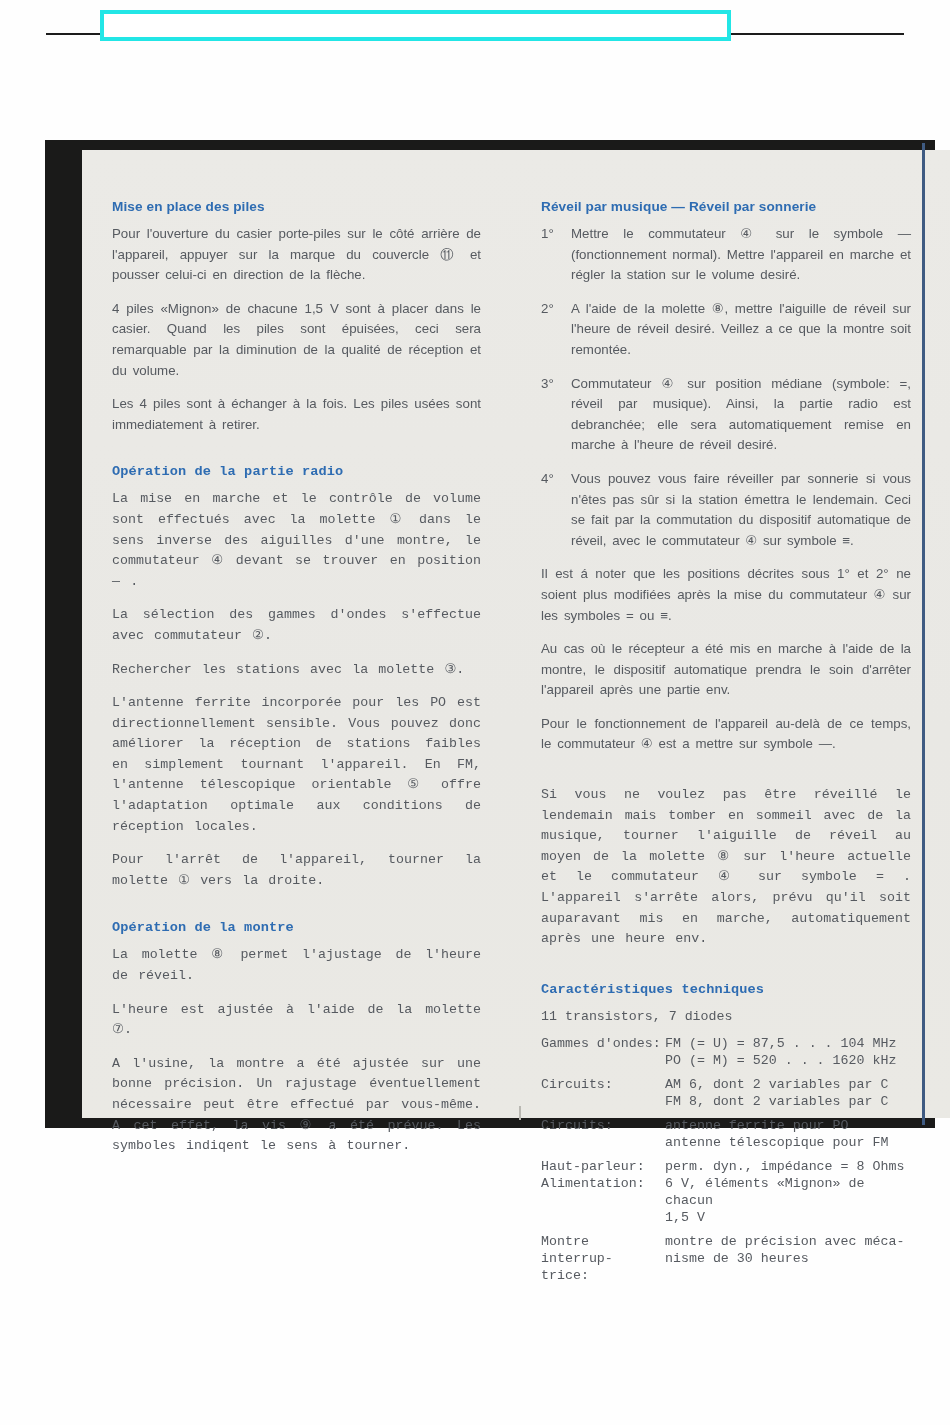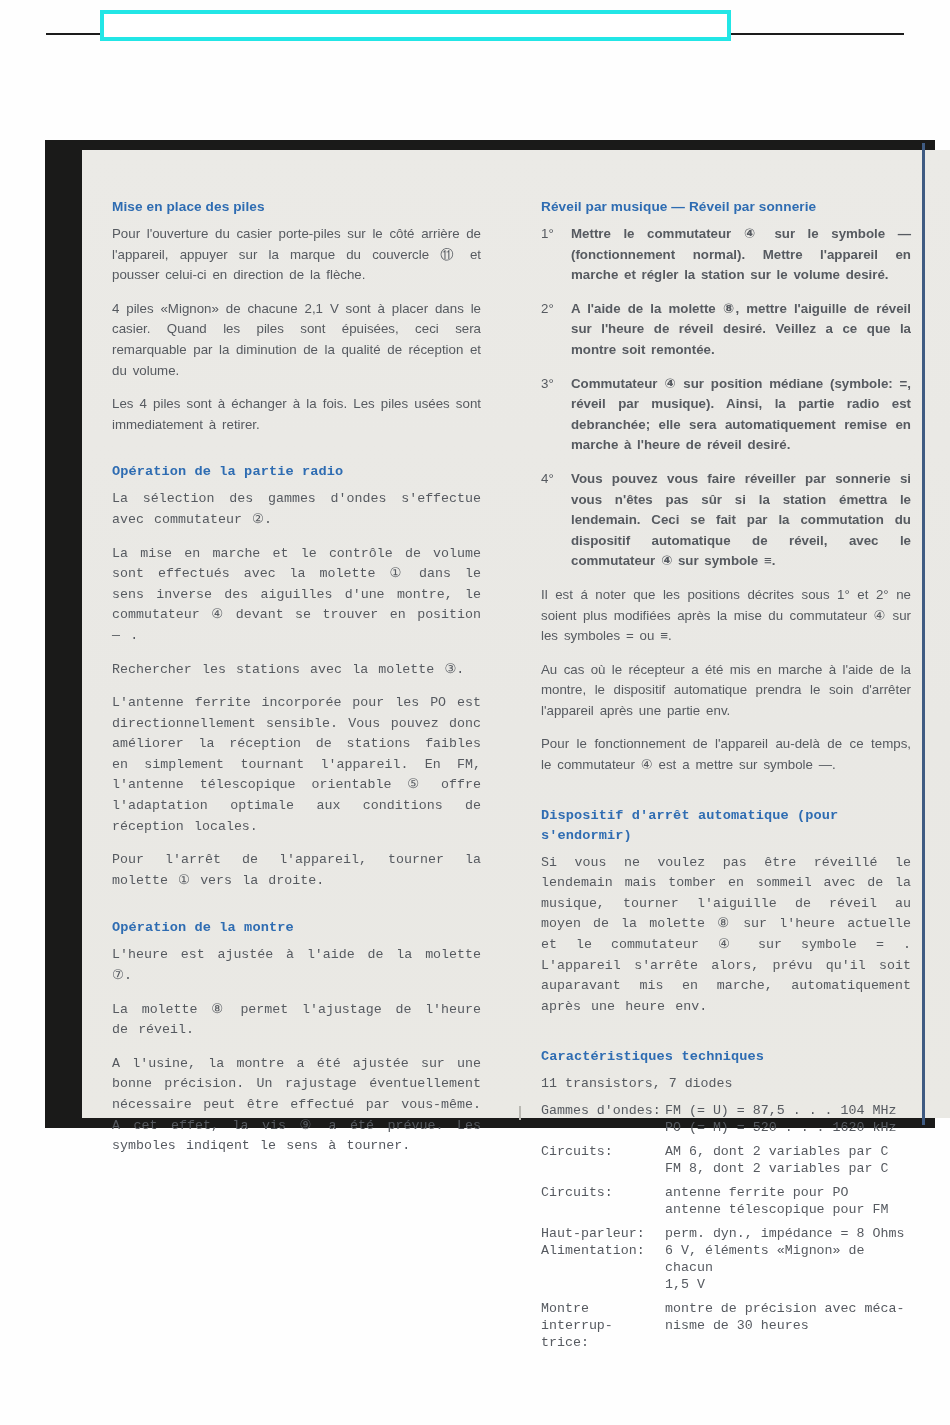--- a/index.html
+++ b/index.html
@@ -52,21 +52,21 @@
     line-height:20px; margin-bottom:7px; letter-spacing:0.1px;
   }
   .section + .section { margin-top:27px;font-family:Liberation Mono, monospace; }
   .col-right .section + .section { margin-top:30px; }
 
   p.body { text-align:justify; word-spacing:2.2px; margin-bottom:13px; }
   p.body:last-child { margin-bottom:0; }
 
   .step { display:flex; margin-bottom:13px; }
   .step .num { width:30px; flex:none; }
-  .step .txt { flex:1; text-align:justify; word-spacing:2px;font-weight:bold; }
+  .step .txt { flex:1; text-align:justify; word-spacing:2px; }
 
   .specs-intro { margin-bottom:8px; line-height:20px; }
   .spec-row { display:flex; margin-bottom:7px; }
   .spec-row .lbl {
     width:124px; flex:none;
     white-space:pre-line; line-height:17px;
   }
   .spec-row .val {
     flex:1; white-space:pre-line; line-height:17px;
   }
@@ -78,37 +78,37 @@
 <div class="cyan-box"></div>
 
 <div class="scan">
   <div class="paper">
 
     <div class="col col-left">
 
       <div class="section">
         <h2>Mise en place des piles</h2>
         <p class="body">Pour l'ouverture du casier porte-piles sur le côté arrière de l'appareil, appuyer sur la marque du couvercle ⑪ et pousser celui-ci en direction de la flèche.</p>
-        <p class="body">4 piles «Mignon» de chacune 2,1 V sont à placer dans le casier. Quand les piles sont épuisées, ceci sera remarquable par la diminution de la qualité de réception et du volume.</p>
+        <p class="body">4 piles «Mignon» de chacune 1,5 V sont à placer dans le casier. Quand les piles sont épuisées, ceci sera remarquable par la diminution de la qualité de réception et du volume.</p>
         <p class="body">Les 4 piles sont à échanger à la fois. Les piles usées sont immediatement à retirer.</p>
       </div>
 
       <div class="section">
         <h2>Opération de la partie radio</h2>
+        <p class="body">La mise en marche et le contrôle de volume sont effectués avec la molette ① dans le sens inverse des aiguilles d'une montre, le commutateur ④ devant se trouver en position — .</p>
         <p class="body">La sélection des gammes d'ondes s'effectue avec commutateur ②.</p>
-        <p class="body">La mise en marche et le contrôle de volume sont effectués avec la molette ① dans le sens inverse des aiguilles d'une montre, le commutateur ④ devant se trouver en position — .</p>
         <p class="body">Rechercher les stations avec la molette ③.</p>
         <p class="body">L'antenne ferrite incorporée pour les PO est directionnellement sensible. Vous pouvez donc améliorer la réception de stations faibles en simplement tournant l'appareil. En FM, l'antenne télescopique orientable ⑤ offre l'adaptation optimale aux conditions de réception locales.</p>
         <p class="body">Pour l'arrêt de l'appareil, tourner la molette ① vers la droite.</p>
       </div>
 
       <div class="section">
         <h2>Opération de la montre</h2>
+        <p class="body">La molette ⑧ permet l'ajustage de l'heure de réveil.</p>
         <p class="body">L'heure est ajustée à l'aide de la molette ⑦.</p>
-        <p class="body">La molette ⑧ permet l'ajustage de l'heure de réveil.</p>
         <p class="body">A l'usine, la montre a été ajustée sur une bonne précision. Un rajustage éventuellement nécessaire peut être effectué par vous-même. A cet effet, la vis ⑨ a été prévue. Les symboles indiqent le sens à tourner.</p>
       </div>
 
     </div>
 
     <div class="col col-right">
 
       <div class="section">
         <h2>Réveil par musique — Réveil par sonnerie</h2>
 
@@ -128,21 +128,20 @@
           <span class="num">4°</span>
           <div class="txt">Vous pouvez vous faire réveiller par sonnerie si vous n'êtes pas sûr si la station émettra le lendemain. Ceci se fait par la commutation du dispositif automatique de réveil, avec le commutateur ④ sur symbole ≡.</div>
         </div>
 
         <p class="body">Il est á noter que les positions décrites sous 1° et 2° ne soient plus modifiées après la mise du commutateur ④ sur les symboles = ou ≡.</p>
         <p class="body">Au cas où le récepteur a été mis en marche à l'aide de la montre, le dispositif automatique prendra le soin d'arrêter l'appareil après une partie env.</p>
         <p class="body">Pour le fonctionnement de l'appareil au-delà de ce temps, le commutateur ④ est a mettre sur symbole —.</p>
       </div>
 
       <div class="section">
-        <h2>Dispositif d'arrêt automatique (pour s'endormir)</h2>
         <p class="body">Si vous ne voulez pas être réveillé le lendemain mais tomber en sommeil avec de la musique, tourner l'aiguille de réveil au moyen de la molette ⑧ sur l'heure actuelle et le commutateur ④ sur symbole = . L'appareil s'arrête alors, prévu qu'il soit auparavant mis en marche, automatiquement après une heure env.</p>
       </div>
 
       <div class="section">
         <h2>Caractéristiques techniques</h2>
         <div class="specs-intro">11 transistors, 7 diodes</div>
 
         <div class="spec-row">
           <div class="lbl">Gammes d'ondes:</div>
           <div class="val">FM (= U) = 87,5 . . . 104 MHz

